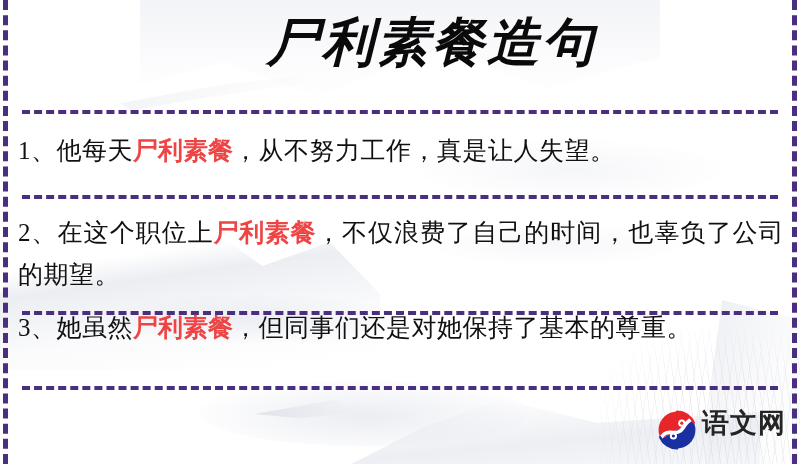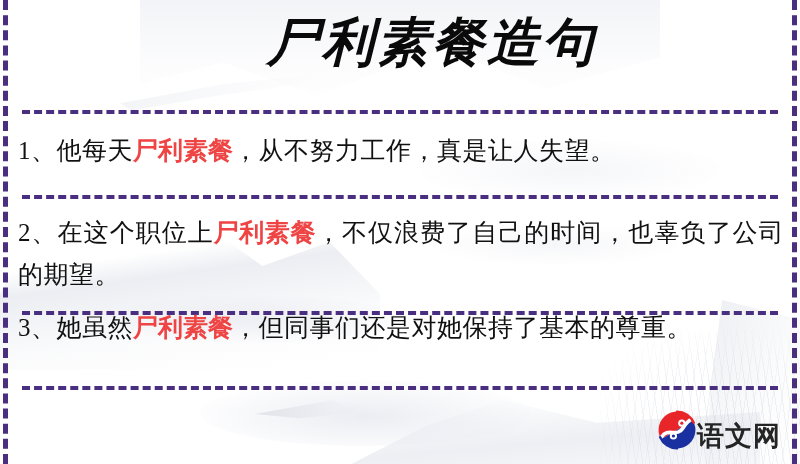--- a/index.html
+++ b/index.html
@@ -205,21 +205,22 @@
     font-weight: bold;
     letter-spacing: 0px;
   }
 
   
   .logo {
     position: absolute;
     left: 657px;
     top: 410px;
     display: flex;
-    align-items: flex-end;
+    align-items: flex-start;
+    gap: 5px;
     z-index: 4;
   }
   .logo-mark {
     width: 40px;
     height: 40px;
     position: relative;
     flex: 0 0 auto;
   }
   .logo-text {
     font-family: "Liberation Sans", "DejaVu Sans", sans-serif;

